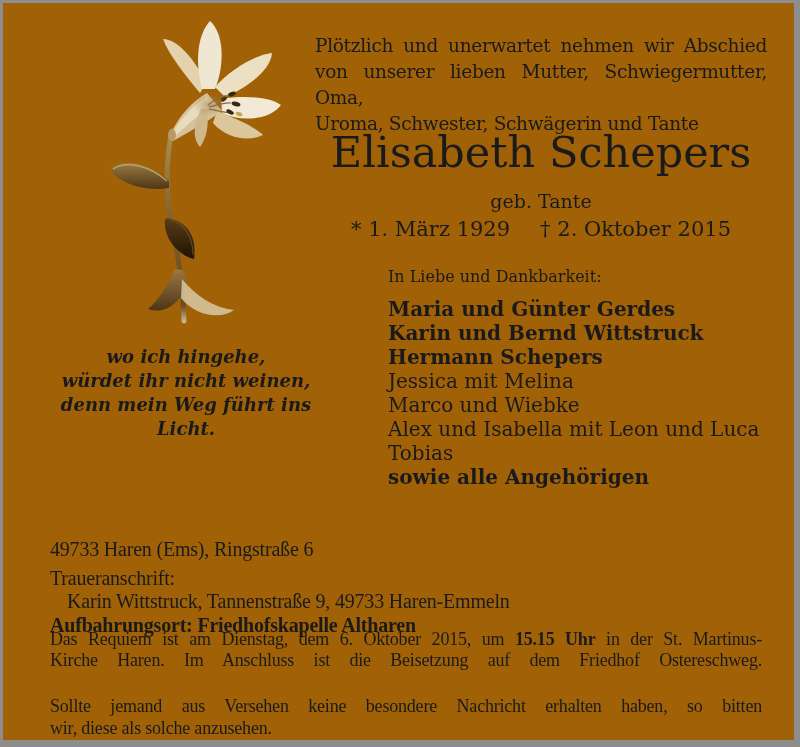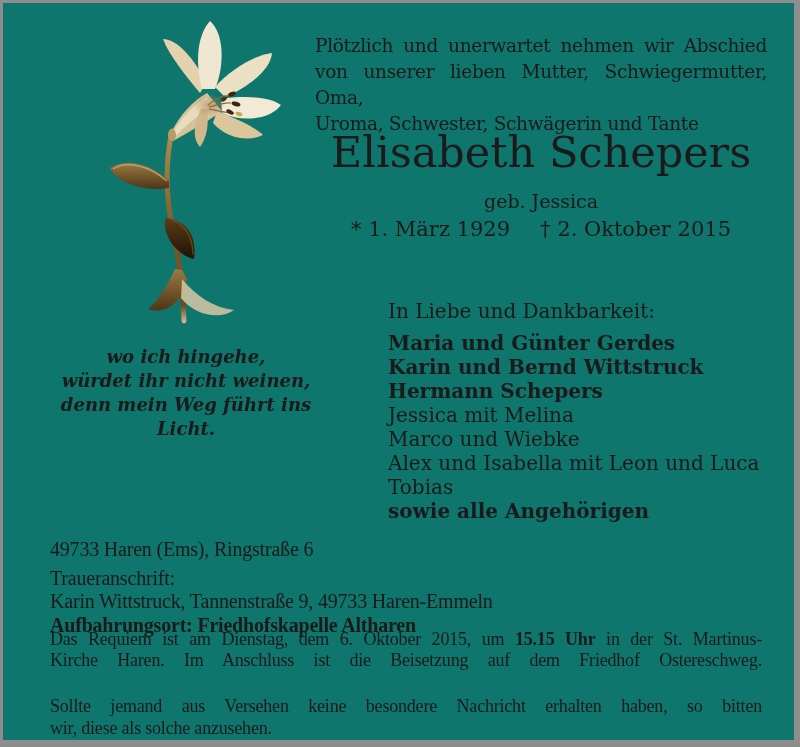--- a/index.html
+++ b/index.html
@@ -11,21 +11,21 @@
   .frame {
     position: relative;
     width: 800px;
     height: 747px;
     background: #8d8d8d;
   }
   .card {
     position: absolute;
     left: 3px; top: 3px;
     width: 791px; height: 737px;
-    background: #0f766e;
+    background: #a16207;
     color: #1a1a1a;
     overflow: hidden;
   }
   
   .flower {
     position: absolute;
     left: 100px; top: 10px;
     width: 215px; height: 320px;
   }
   
@@ -57,21 +57,21 @@
     left: 312px; top: 212px; width: 452px;
     font-size: 21px; line-height: 28px;
     text-align: center;
     white-space: nowrap;
   }
   .dates .birth { margin-right: 30px; margin-top: 13px; }
   .tribute {
     position: absolute;
     left: 385px; top: 261px; width: 390px;
   }
-  .tribute-heading { font-size: 20px; line-height: 26px; margin-top: 34px; }
+  .tribute-heading { font-size: 16px; line-height: 26px; }
   .mourners { margin-top: 7px; }
   .mourner { font-size: 20px; line-height: 24px; white-space: nowrap; }
   .mourner.bold { font-weight: bold; }
   
   .quote {
     position: absolute;
     left: 33px; top: 342px; width: 300px;
     font-size: 18px; line-height: 24px;
     font-style: italic; font-weight: bold;
     text-align: center;
@@ -84,21 +84,21 @@
   }
   .addr-home {
     position: absolute; left: 47px; top: 518px; width: 712px;
     font-size: 20px; line-height: 25px;
   }
   .addr-label {
     position: absolute; left: 47px; top: 547px; width: 712px;
     font-size: 20px; line-height: 25px;
   }
   .addr-contact {
-    position: absolute; left: 47px; top: 570px; width: 712px;
+    position: absolute; left: 64px; top: 570px; width: 712px;
     font-size: 20px; line-height: 25px;
   }
   .addr-repository {
     position: absolute; left: 47px; top: 594px; width: 712px;
     font-size: 20px; line-height: 25px;
     font-weight: bold;
   }
   .requiem {
     position: absolute; left: 47px; top: 610px; width: 712px;
     font-size: 18px; line-height: 21px;
@@ -171,21 +171,21 @@
       <ellipse cx="69" cy="122" rx="4" ry="6" fill="#b99a66"></ellipse>
     </svg>
 
     <div class="intro">
       <div class="line-just">Plötzlich und unerwartet nehmen wir Abschied</div>
       <div class="line-just">von unserer lieben Mutter, Schwiegermutter, Oma,</div>
       <div>Uroma, Schwester, Schwägerin und Tante</div>
     </div>
 
     <div class="deceased-name">Elisabeth Schepers</div>
-    <div class="maiden">geb. Jessica</div>
+    <div class="maiden">geb. Tante</div>
     <div class="dates">
       <span class="birth">* 1. März 1929</span><span>† 2. Oktober 2015</span>
     </div>
 
     <div class="tribute">
       <div class="tribute-heading">In Liebe und Dankbarkeit:</div>
       <div class="mourners">
         <div class="mourner bold">Maria und Günter Gerdes</div>
         <div class="mourner bold">Karin und Bernd Wittstruck</div>
         <div class="mourner bold">Hermann Schepers</div>

